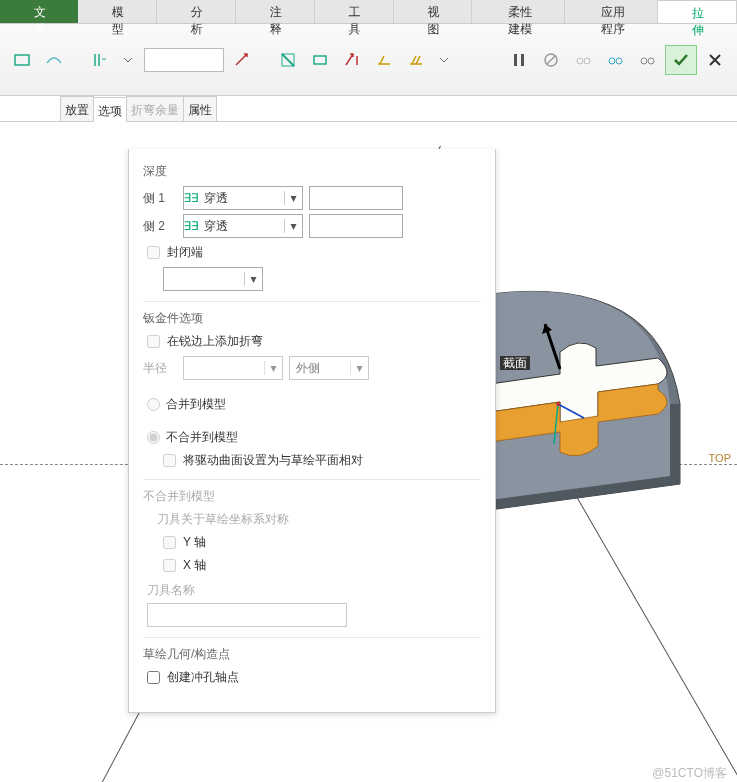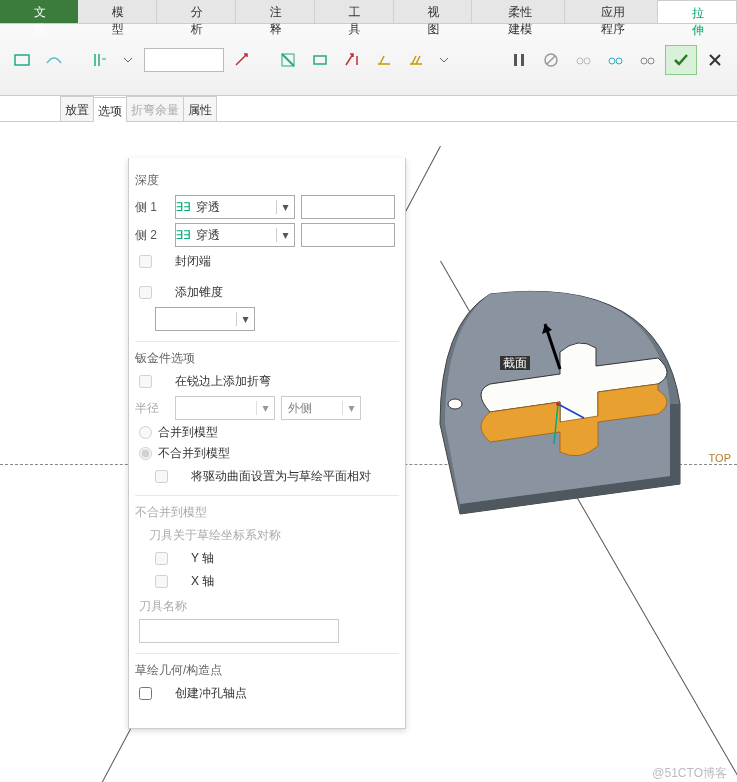--- a/index.html
+++ b/index.html
@@ -13,34 +13,34 @@
   .rb svg{width:18px;height:18px}
   .rb.small{width:22px}
   .rsep{width:10px}
   .rinput{width:80px;height:24px;border:1px solid #bbb;background:#fff}
   .right-tools{margin-left:auto;display:flex;align-items:center;gap:4px}
   .check{width:32px;height:30px;background:#d9f0d9;border:1px solid #8c8;display:flex;align-items:center;justify-content:center}
   .subtabs{display:flex;height:26px;border-bottom:1px solid #ccc;padding-left:60px}
   .subtabs .st{padding:5px 4px;border:1px solid #ccc;border-bottom:none;margin-right:-1px;background:#f5f5f5;cursor:pointer}
   .subtabs .st.active{background:#fff;position:relative;top:1px}
   .subtabs .st.disabled{color:#aaa}
-  .panel{position:absolute;left:128px;top:158px;width:278px;background:#fff;border:1px solid #ccc;box-shadow:0 2px 6px rgba(0,0,0,.15);padding:14px 6px 20px;border-top:none;z-index:5}
+  .panel{position:absolute;left:128px;top:149px;width:368px;background:#fff;border:1px solid #ccc;box-shadow:0 2px 6px rgba(0,0,0,.15);padding:14px 14px 20px;border-top:none;z-index:5}
   .panel h4{font-weight:normal;color:#666;margin:10px 0 6px;border-top:1px solid #e8e8e8;padding-top:8px}
   .panel h4:first-child{border-top:none;padding-top:0;margin-top:0}
   .row{display:flex;align-items:center;margin:4px 0;gap:6px}
   .row label{width:34px;text-align:left;color:#555}
   .combo{display:flex;align-items:center;border:1px solid #aaa;height:24px;background:#fff}
   .combo .arrowglyph{width:14px;display:flex;justify-content:center;color:#0a7}
   .combo span.val{flex:1;padding:0 6px}
   .combo .dd{width:18px;border-left:1px solid #ccc;text-align:center;color:#555}
   .txt{border:1px solid #aaa;height:24px;background:#fff}
-  .chk{display:flex;align-items:center;gap:23px;margin:6px 0 6px 4px;color:#999}
+  .chk{display:flex;align-items:center;gap:7px;margin:6px 0 6px 4px;color:#999}
   .chk input{accent-color:#999}
   .chk.live{color:#333}
-  .radio{display:flex;gap:6px;margin:4px 0 4px 4px;color:#999}
+  .radio{display:flex;gap:6px;margin:16px 0 4px 4px;color:#999}
   .indent{margin-left:20px}
   .viewport{position:absolute;left:0;top:146px;right:0;bottom:0;overflow:hidden}
   .datum-h{position:absolute;left:0;right:0;top:318px;border-top:1.5px dashed #888}
   .datum-d1{position:absolute;left:440px;top:0;width:1px;height:782px;transform:rotate(28deg);transform-origin:top center;border-left:1.5px solid #555}
   .datum-d2{position:absolute;left:440px;top:115px;width:1px;height:600px;transform:rotate(-30deg);transform-origin:top center;border-left:1.5px solid #555}
   .lbltop{position:absolute;right:6px;top:306px;color:#b08030;font-size:11px}
   .lblright{position:absolute;left:584px;top:318px;color:#b08030;font-size:11px}
   .watermark{position:absolute;right:10px;bottom:0;color:#bbb;font-size:12px}
   svg.part{position:absolute;left:400px;top:108px;width:320px;height:280px}
 </style>
@@ -221,24 +221,20 @@
       <span class="val">穿透</span>
       <span class="dd">▾</span>
     </div>
     <input class="txt" style="width: 94px;">
   </div>
   <div class="chk">
       <input type="checkbox" disabled="" style="">
       <span>封闭端</span>
     </div>
 
-  <div class="chk" style="margin-top:14px">
-      <input type="checkbox" disabled="" style="">
-      <span>添加锥度</span>
-    </div>
   <div class="row indent">
     <div class="combo" style="width:100px">
         <span class="val"></span>
         <span class="dd">▾</span>
       </div>
   </div>
 
   <h4>钣金件选项</h4>
   <div class="chk">
       <input type="checkbox" disabled="" style="">

